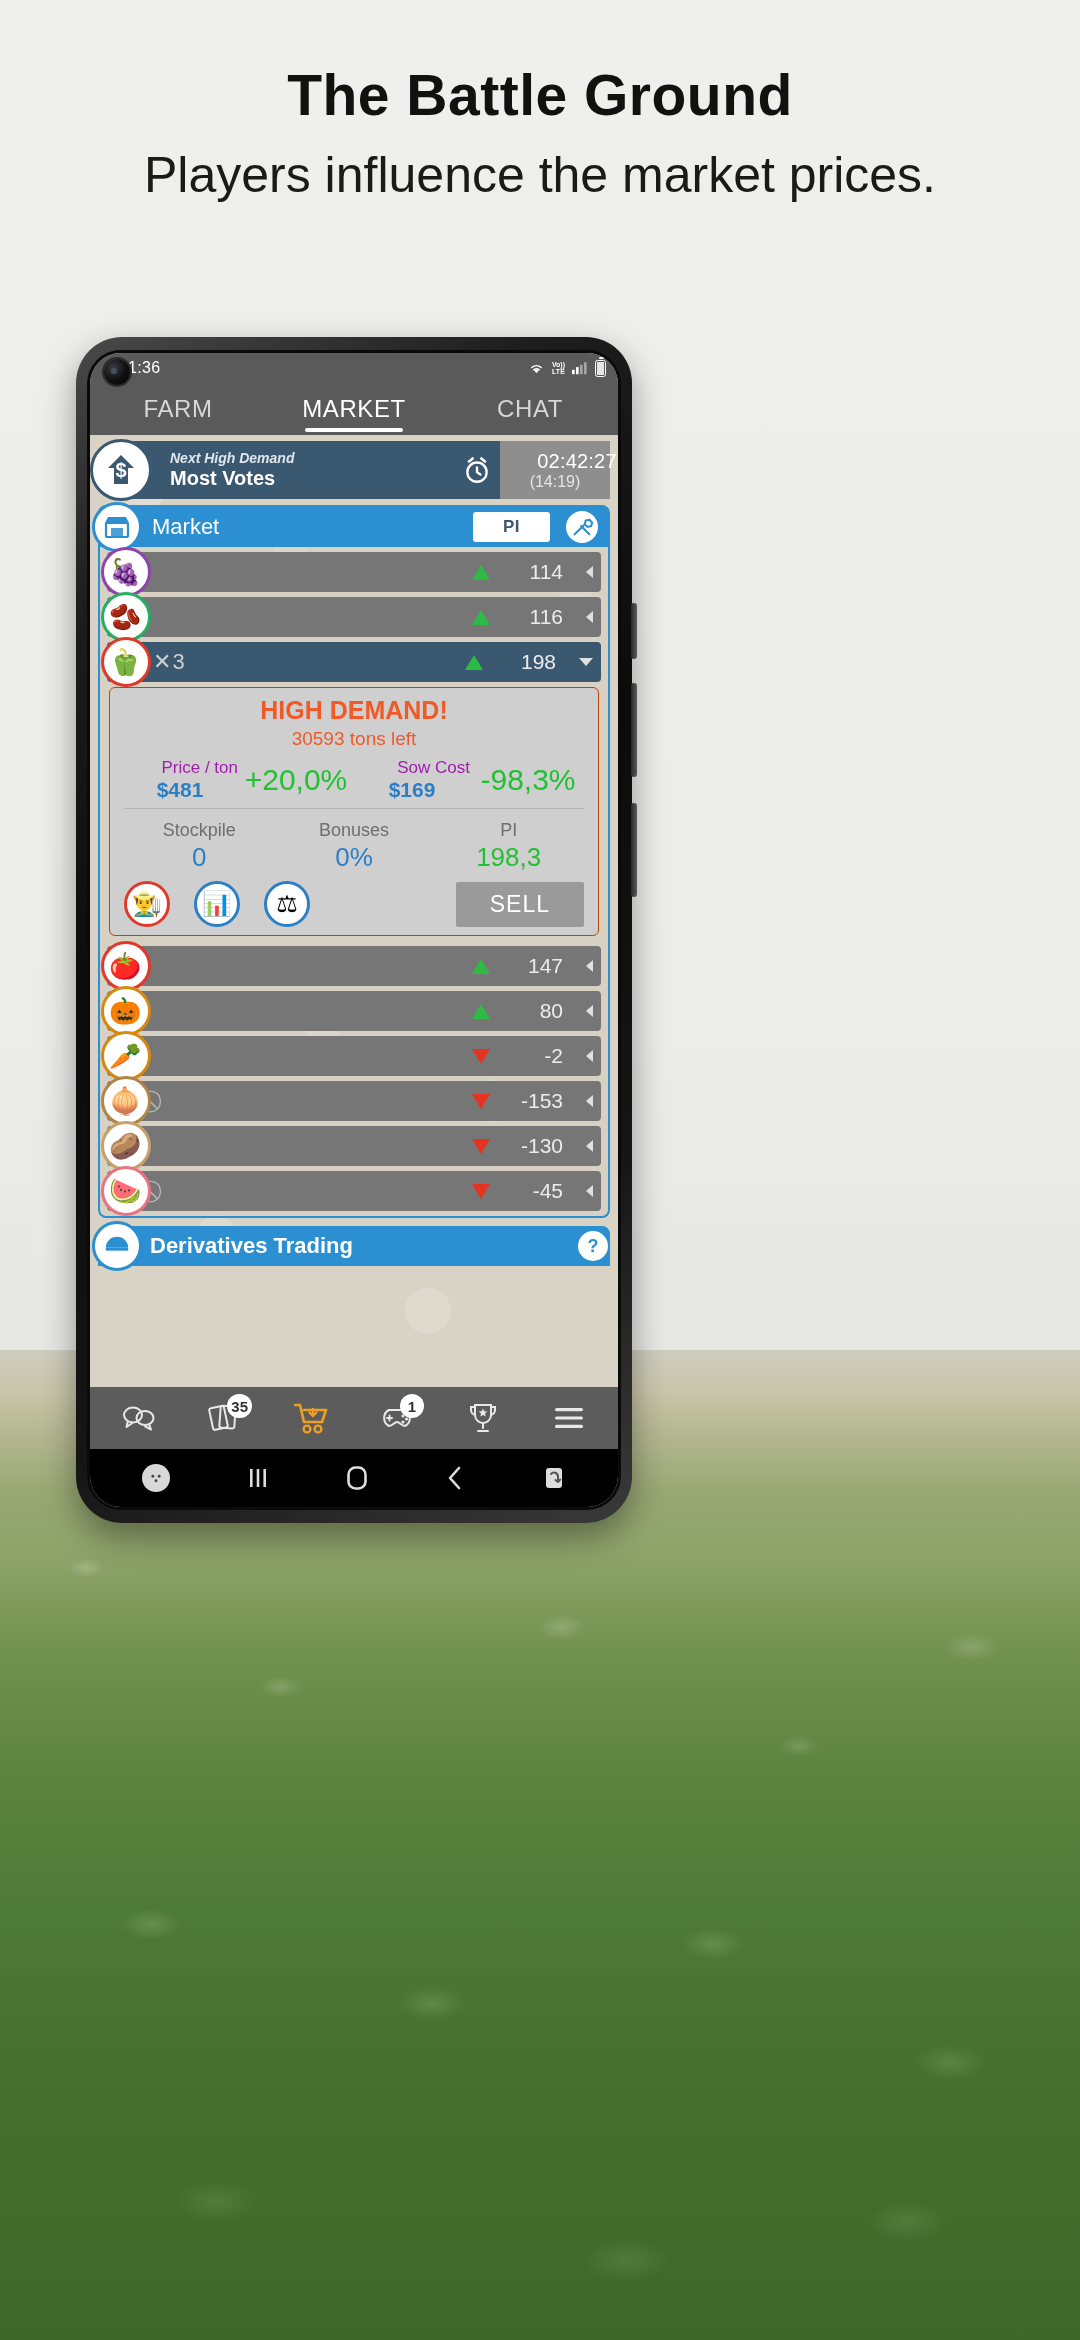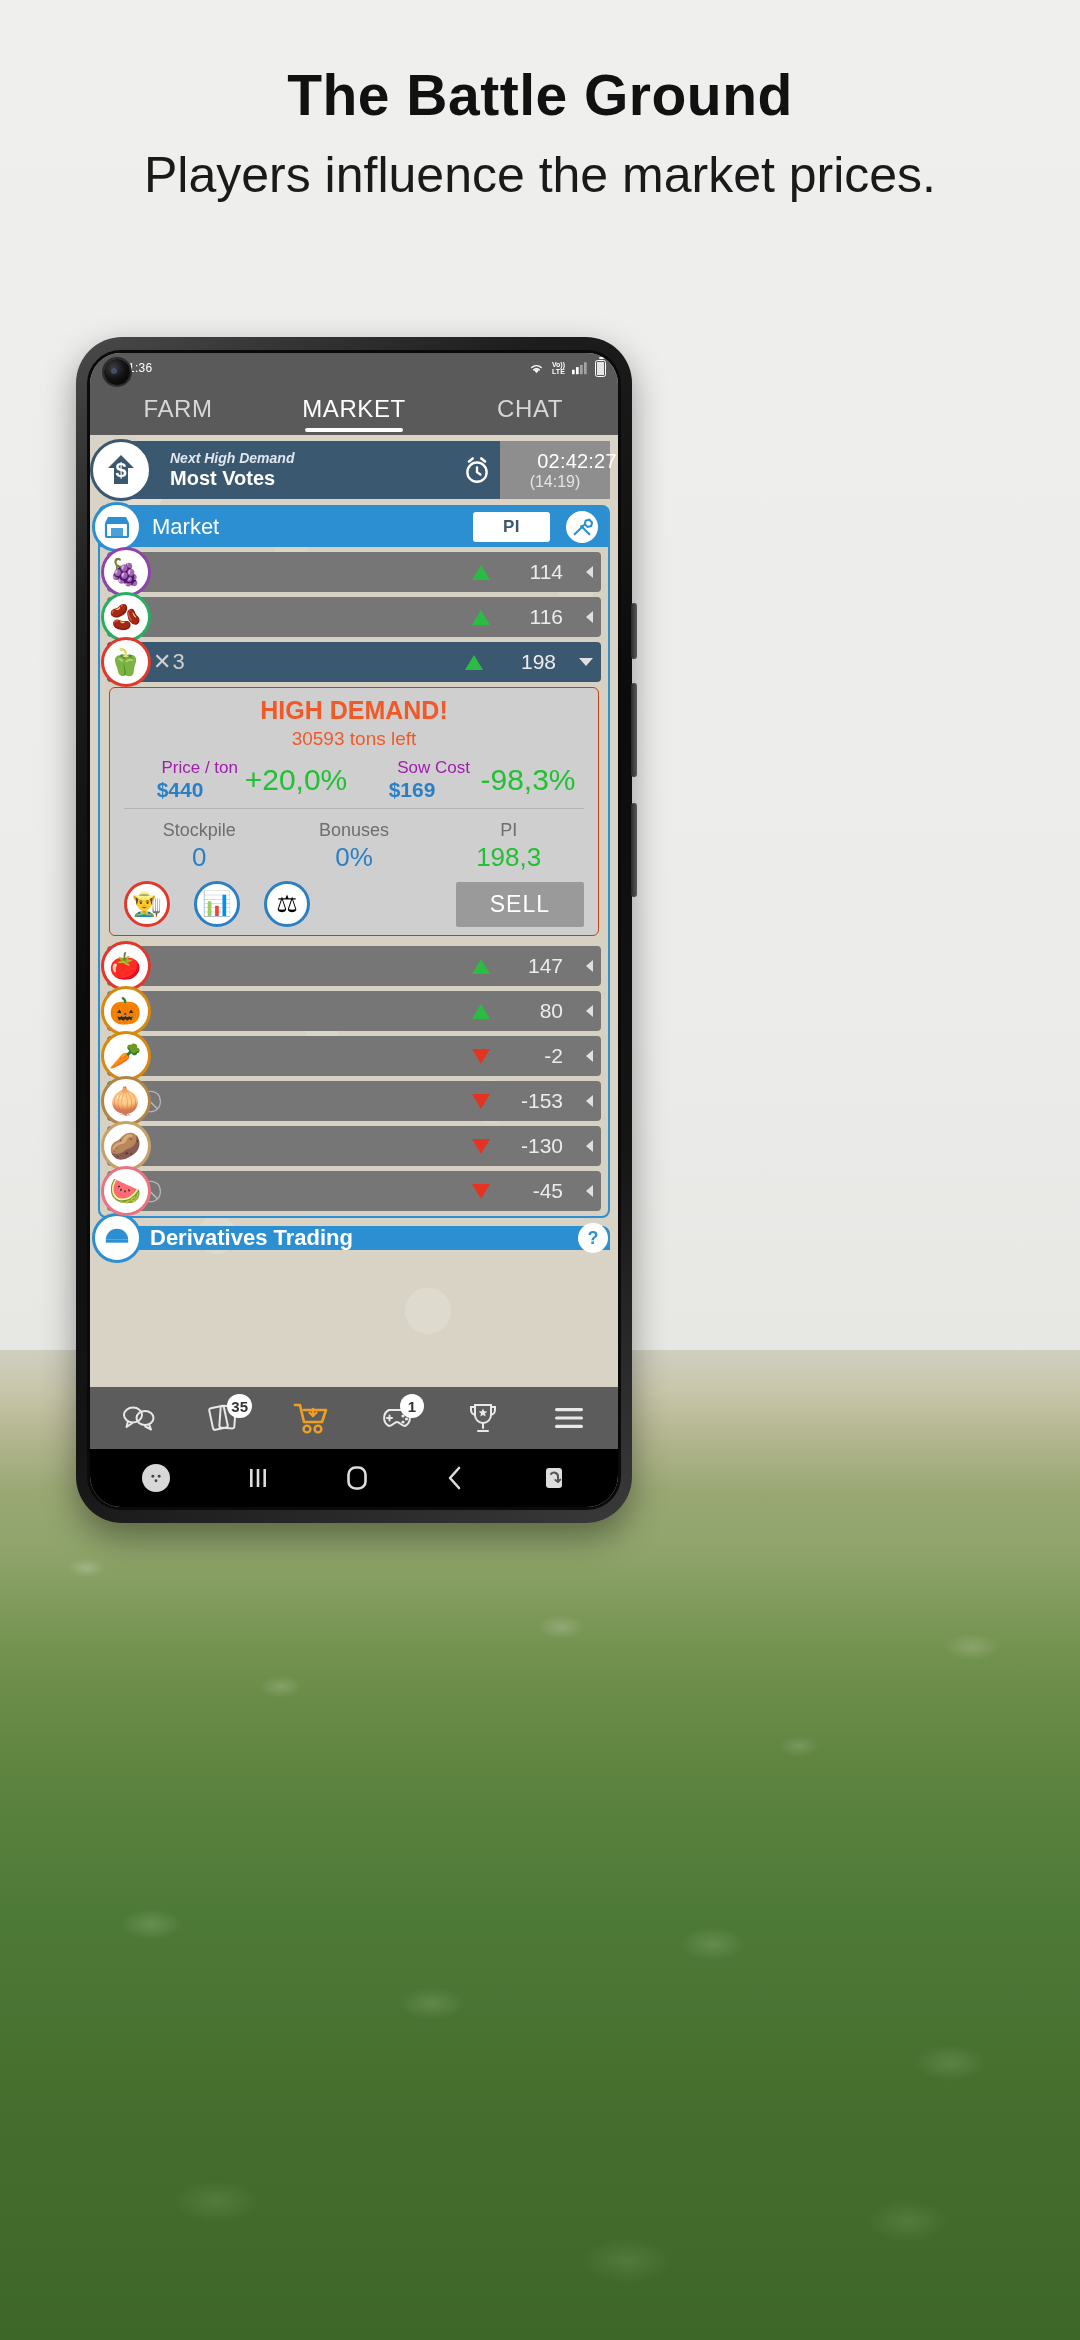--- a/index.html
+++ b/index.html
@@ -89,21 +89,21 @@
     display: flex; flex-direction: column;
     font-size: 11px;
   }
 
   
   .statusbar {
     height: 30px; background: #5a5a5a; color: #fff;
     display: flex; align-items: center; padding: 0 12px;
     flex: 0 0 auto; position: relative;
   }
-  .sb-time { font-size: 12px; font-weight: 500; margin-left: 26px; letter-spacing:.3px;}
+  .sb-time { font-size: 16px; font-weight: 500; margin-left: 26px; letter-spacing:.3px;}
   .sb-right { margin-left: auto; display: flex; align-items: center; gap: 7px; }
   .camera-hole {
     position: absolute; left: 14px; top: 6px; width: 26px; height: 26px;
     border-radius: 50%;
     background: radial-gradient(circle at 36% 34%, #3c3c44 0%, #111 50%, #000 100%);
     box-shadow: 0 0 0 2px #2c2c2c;
     z-index: 4;
   }
   .camera-hole::after{
     content:""; position:absolute; left:7px; top:9px; width:6px; height:6px;
@@ -285,21 +285,21 @@
   .sell-btn {
     margin-left: auto; background: #9a9a9a; color: #fff; font-size: 23px;
     padding: 9px 34px; letter-spacing: 1px; border-radius: 2px;
   }
 
   .updated { text-align: center; color: #7d7d7d; font-size: 17px; padding: 6px 0 8px 0; }
 
   
   .deriv {
     border: 2px solid #2b8fd1; border-radius: 8px 8px 0 0; background: #2b8fd1;
-    height: 24px; display: flex; align-items: center; padding-left: 50px;
+    height: 40px; display: flex; align-items: center; padding-left: 50px;
     position: relative; margin-top: 4px;
   }
   .deriv .card-head-icon { border-color:#2b8fd1; }
   .deriv-title { color: #fff; font-size: 22px; font-weight: 700; }
   .deriv-q {
     margin-left: auto; width: 30px; height: 30px; border-radius: 50%;
     background: #fff; color: #2b8fd1; display:flex; align-items:center;
     justify-content:center; font-weight:700; font-size: 18px;
   }
 
@@ -467,21 +467,21 @@
                 </div>
               </div>
 
               <div class="expanded">
                 <div class="hd-title">HIGH DEMAND!</div>
                 <div class="hd-sub">30593 tons left</div>
 
                 <div class="stat-grid">
                   <div>
                     <div class="st-lbl">Price / ton</div>
-                    <div class="st-money">$440</div>
+                    <div class="st-money">$481</div>
                   </div>
                   <div class="st-pct">+20,0%</div>
                   <div>
                     <div class="st-lbl">Sow Cost</div>
                     <div class="st-money">$169</div>
                   </div>
                   <div class="st-pct">-98,3%</div>
                 </div>
 
                 <div class="divider"></div>

